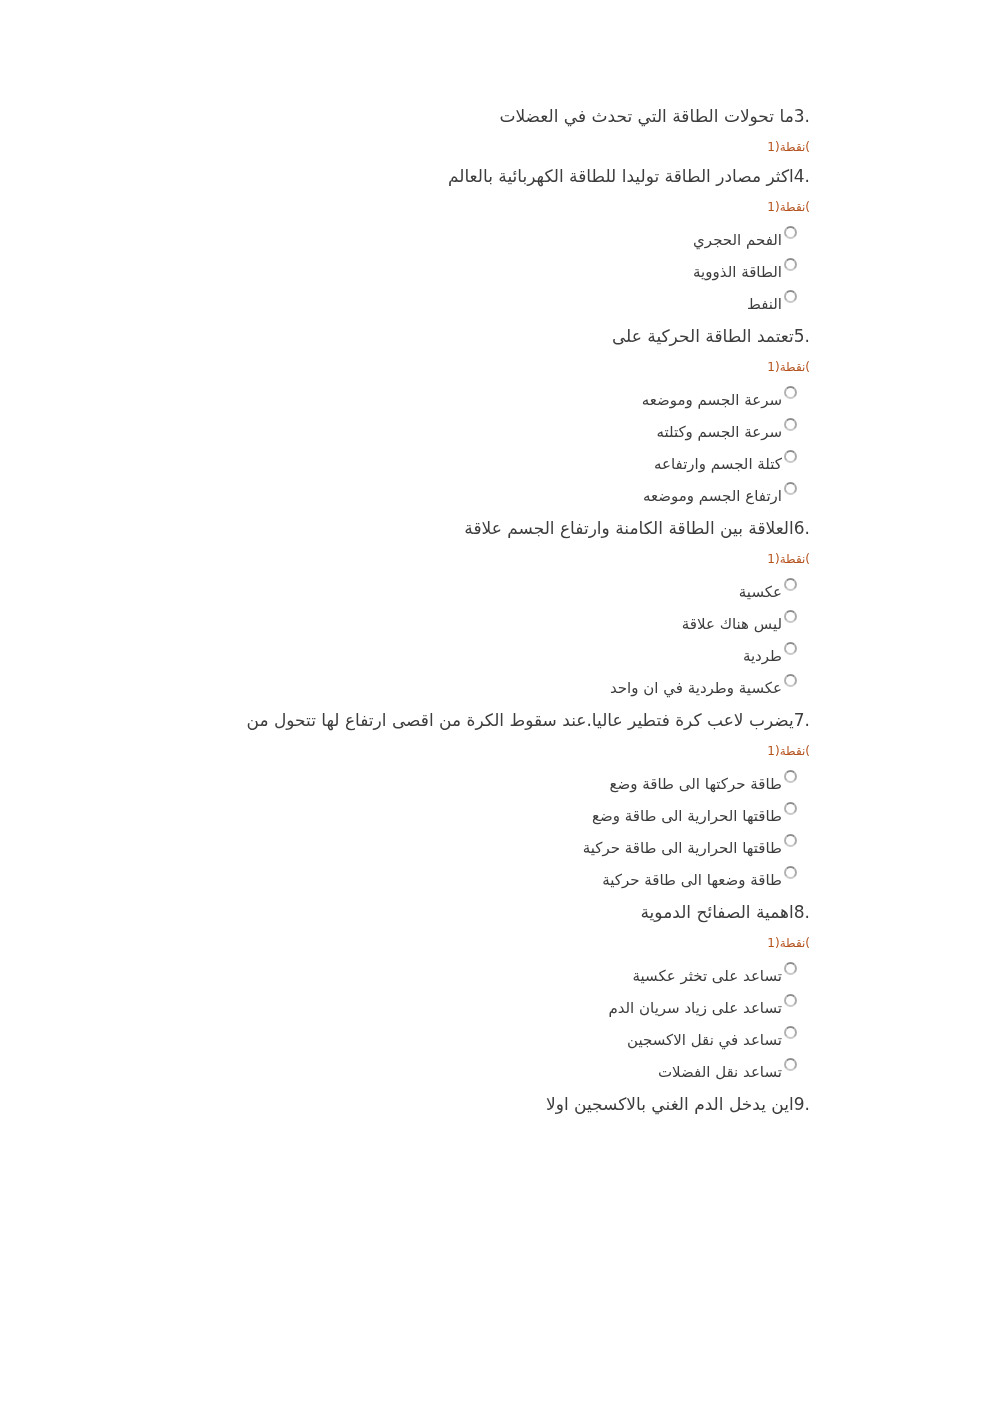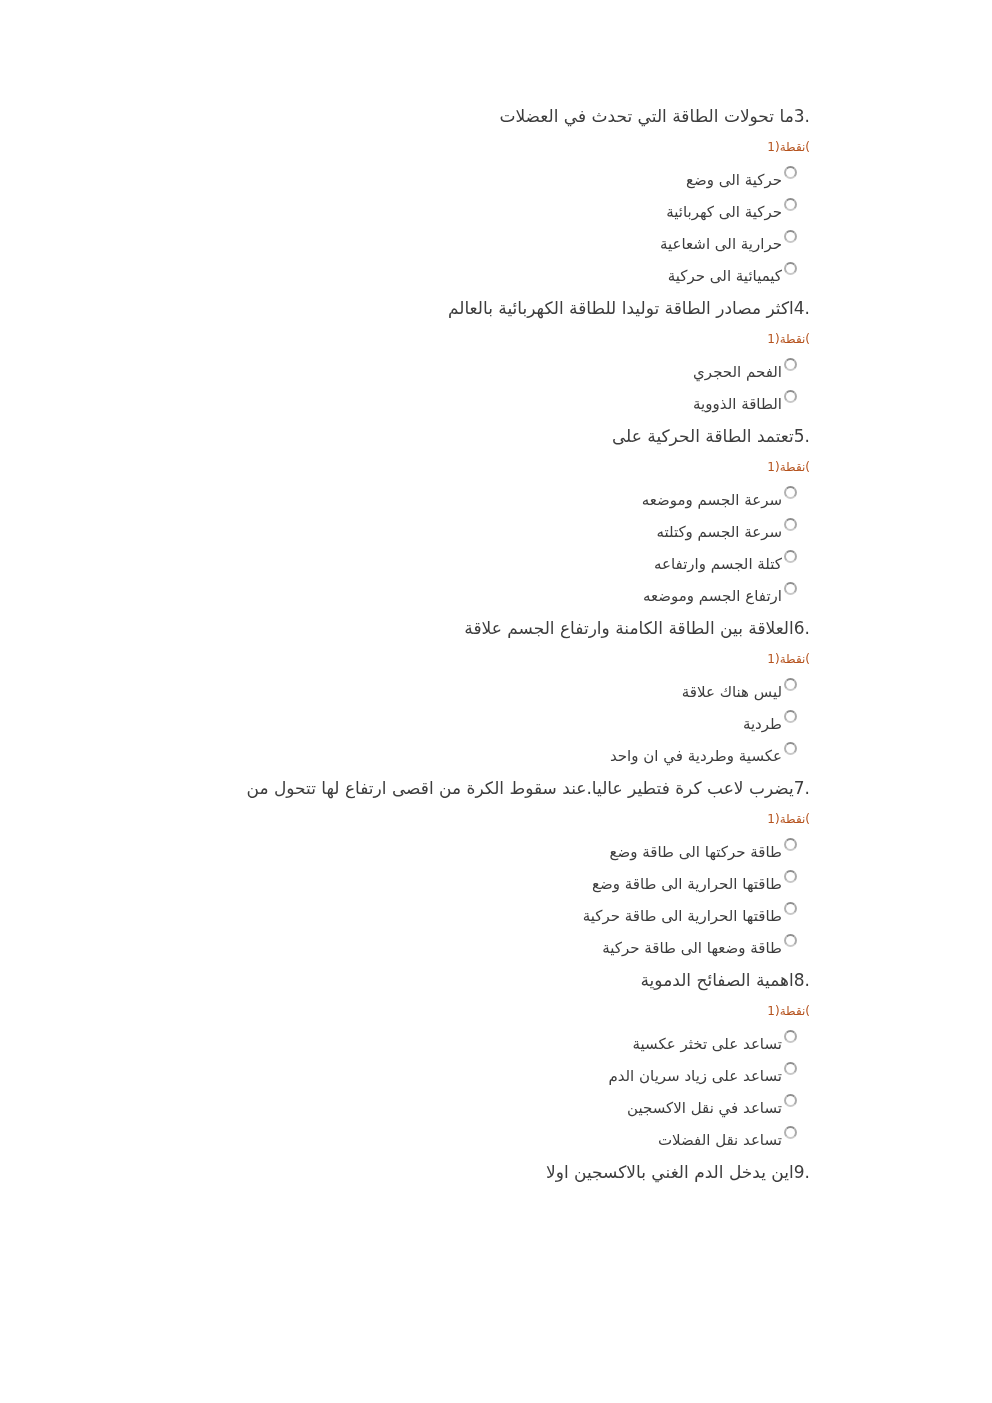--- a/index.html
+++ b/index.html
@@ -59,56 +59,51 @@
   .opt-label { vertical-align: middle; }
 </style>
 </head>
 <body>
 
 <main class="page">
   <div id="quiz-root">
   <section class="question">
     <h2 class="q-title">.3ما تحولات الطاقة التي تحدث في العضلات</h2>
     <div class="q-points"><span class="pts" dir="ltr">1)نقطة(</span></div>
-    <div class="q-options">
-
-    <div class="q-option"><span class="radio"></span><span class="opt-label">حركية الى وضع</span></div>
-          <div class="q-option"><span class="radio"></span><span class="opt-label">حركية الى كهربائية</span></div>
-          <div class="q-option"><span class="radio"></span><span class="opt-label">حرارية الى اشعاعية</span></div>
-          <div class="q-option"><span class="radio"></span><span class="opt-label">كيميائية الى حركية</span></div>
-        </div>
   </section>
 
   <section class="question">
     <h2 class="q-title">.4اكثر مصادر الطاقة توليدا للطاقة الكهربائية بالعالم</h2>
     <div class="q-points"><span class="pts" dir="ltr">1)نقطة(</span></div>
     <div class="q-options">
 
     <div class="q-option"><span class="radio"></span><span class="opt-label">الفحم الحجري</span></div>
           <div class="q-option"><span class="radio"></span><span class="opt-label">الطاقة الذووية</span></div>
+          <div class="q-option"><span class="radio"></span><span class="opt-label">النفط</span></div>
         </div>
   </section>
 
   <section class="question">
     <h2 class="q-title">.5تعتمد الطاقة الحركية على</h2>
     <div class="q-points"><span class="pts" dir="ltr">1)نقطة(</span></div>
     <div class="q-options">
 
     <div class="q-option"><span class="radio"></span><span class="opt-label">سرعة الجسم وموضعه</span></div>
           <div class="q-option"><span class="radio"></span><span class="opt-label">سرعة الجسم وكتلته</span></div>
           <div class="q-option"><span class="radio"></span><span class="opt-label">كتلة الجسم وارتفاعه</span></div>
           <div class="q-option"><span class="radio"></span><span class="opt-label">ارتفاع الجسم وموضعه</span></div>
         </div>
   </section>
 
   <section class="question">
     <h2 class="q-title">.6العلاقة بين الطاقة الكامنة وارتفاع الجسم علاقة</h2>
     <div class="q-points"><span class="pts" dir="ltr">1)نقطة(</span></div>
     <div class="q-options">
 
+    <div class="q-option"><span class="radio"></span><span class="opt-label">عكسية</span></div>
           <div class="q-option"><span class="radio"></span><span class="opt-label">ليس هناك علاقة</span></div>
           <div class="q-option"><span class="radio"></span><span class="opt-label">طردية</span></div>
           <div class="q-option"><span class="radio"></span><span class="opt-label">عكسية وطردية في ان واحد</span></div>
         </div>
   </section>
 
   <section class="question">
     <h2 class="q-title">.7يضرب لاعب كرة فتطير عاليا.عند سقوط الكرة من اقصى ارتفاع لها تتحول من</h2>
     <div class="q-points"><span class="pts" dir="ltr">1)نقطة(</span></div>
     <div class="q-options">

